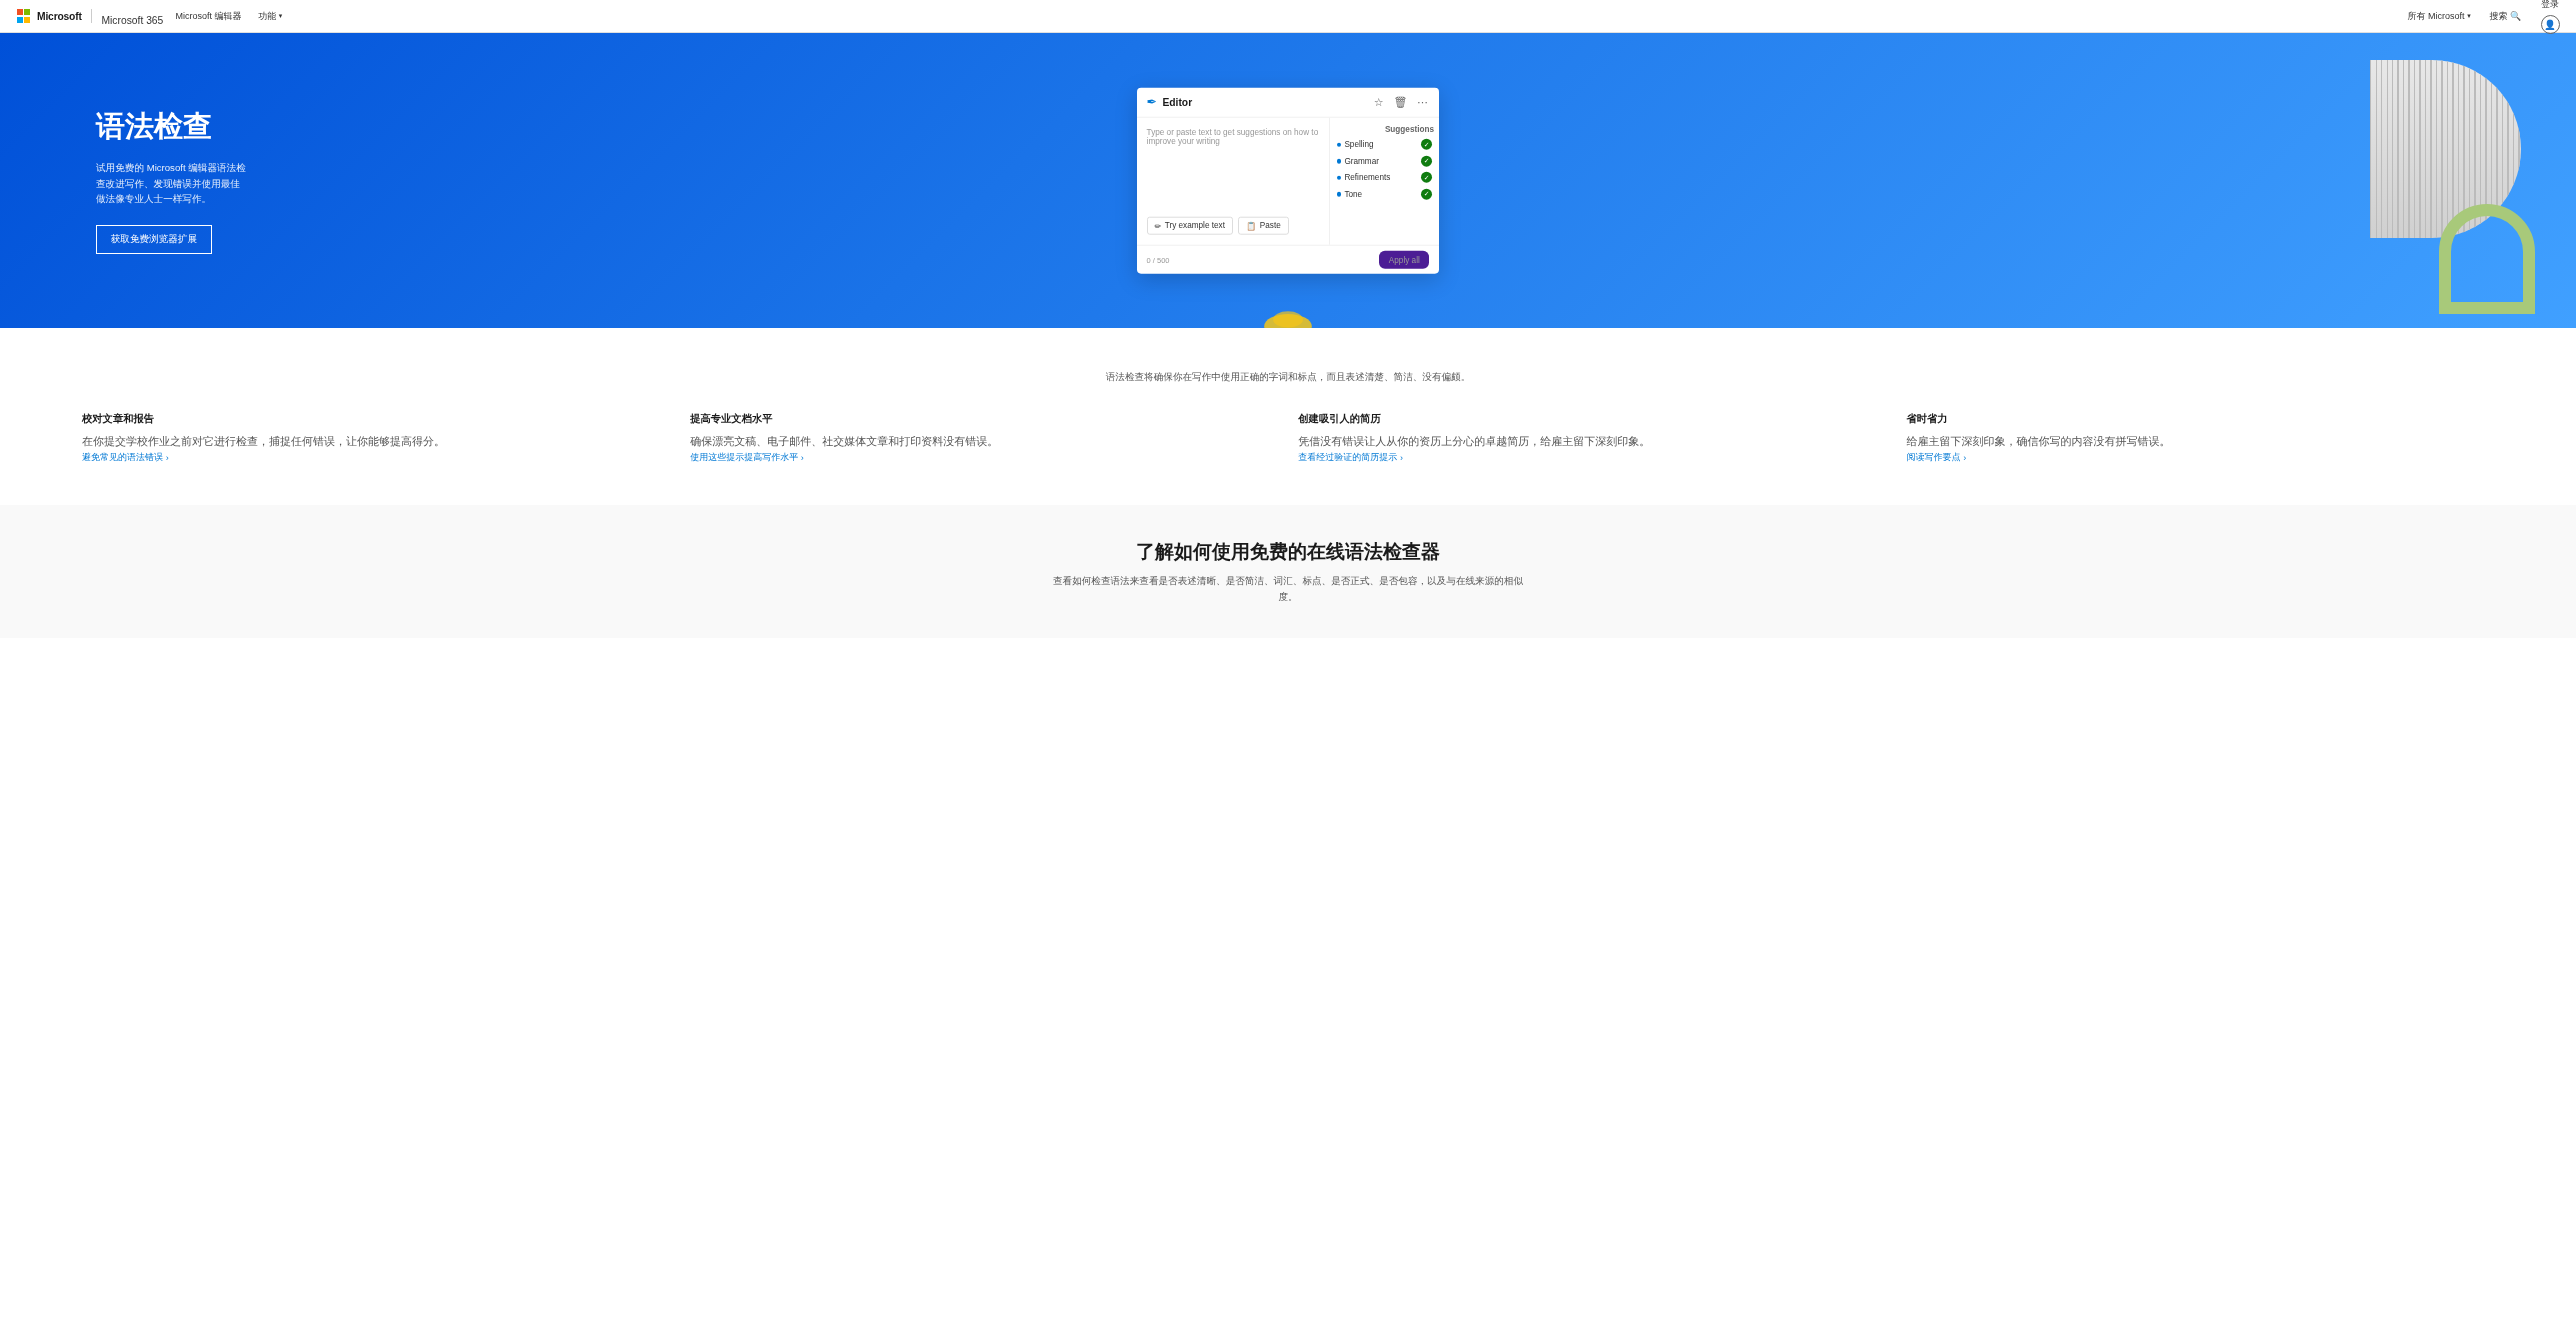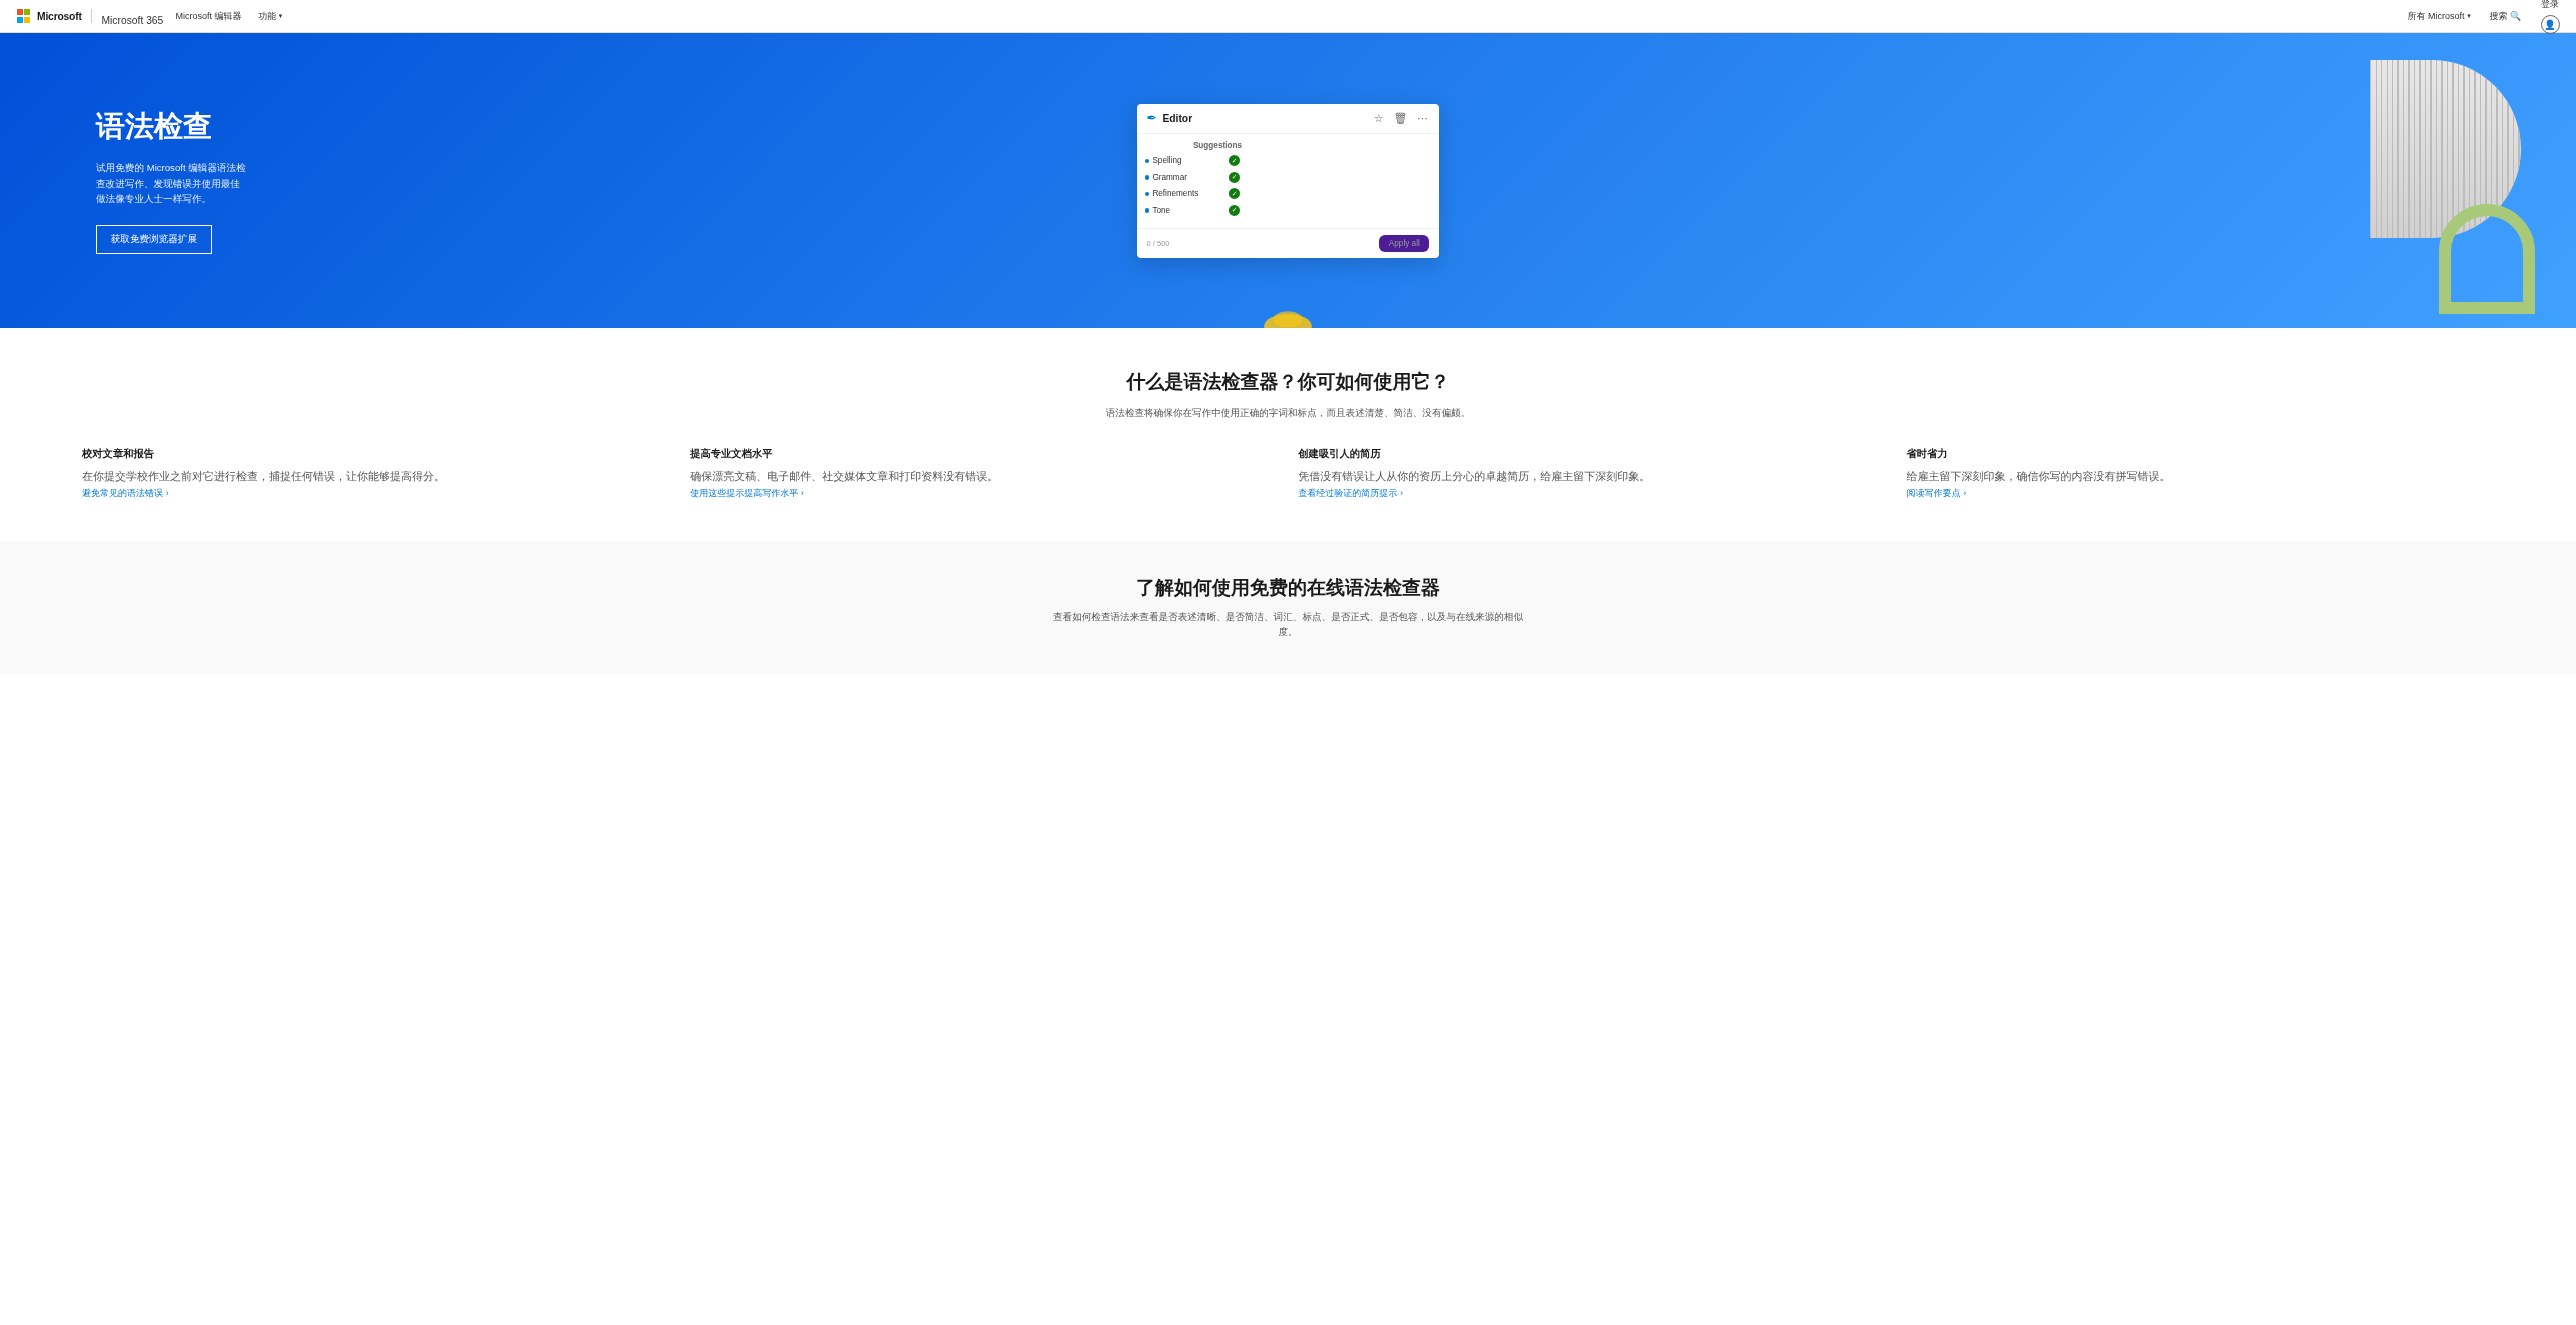--- a/index.html
+++ b/index.html
@@ -191,20 +191,33 @@
     <div class="editor-header">
       <span class="editor-logo">✒</span>
       <span class="editor-title-text">Editor</span>
       <div class="editor-header-icons">
         <button class="editor-icon-btn">☆</button>
         <button class="editor-icon-btn">🗑</button>
         <button class="editor-icon-btn">⋯</button>
       </div>
     </div>
     <div class="editor-body">
+      <div class="editor-main">
+        <p class="editor-placeholder">Type or paste text to get suggestions on how to improve your writing</p>
+        <div class="editor-actions">
+          <button class="editor-action-btn">
+            <span>✏</span>
+            <span>Try example text</span>
+          </button>
+          <button class="editor-action-btn">
+            <span>📋</span>
+            <span>Paste</span>
+          </button>
+        </div>
+      </div>
       <div class="editor-sidebar">
         <div class="editor-sidebar-title">Suggestions</div>
         <div class="suggestion-item">
           <span class="suggestion-label">
             <span class="suggestion-dot"></span>
             <span>Spelling</span>
           </span>
           <span class="check-circle">✓</span>
         </div>
         <div class="suggestion-item">
@@ -238,21 +251,20 @@
 
   <div class="yellow-swirl">
     <svg width="55" height="34" viewBox="0 0 80 50">
       <ellipse cx="40" cy="40" rx="35" ry="18" fill="#f5c518" opacity="0.85"></ellipse>
       <ellipse cx="40" cy="30" rx="22" ry="12" fill="#f5c518" opacity="0.7"></ellipse>
     </svg>
   </div>
 </section>
 
 <section class="section">
-  <h2 class="section-title">什么是语法检查器？你可如何使用它？</h2>
   <p class="section-desc">语法检查将确保你在写作中使用正确的字词和标点，而且表述清楚、简洁、没有偏颇。</p>
   <div class="features-grid">
 
     <div class="feature-item">
       <div class="feature-title">校对文章和报告</div>
       <p class="feature-desc">在你提交学校作业之前对它进行检查，捕捉任何错误，让你能够提高得分。</p>
       <a class="feature-link">
         <span>避免常见的语法错误</span>
         <span>›</span>
       </a>

